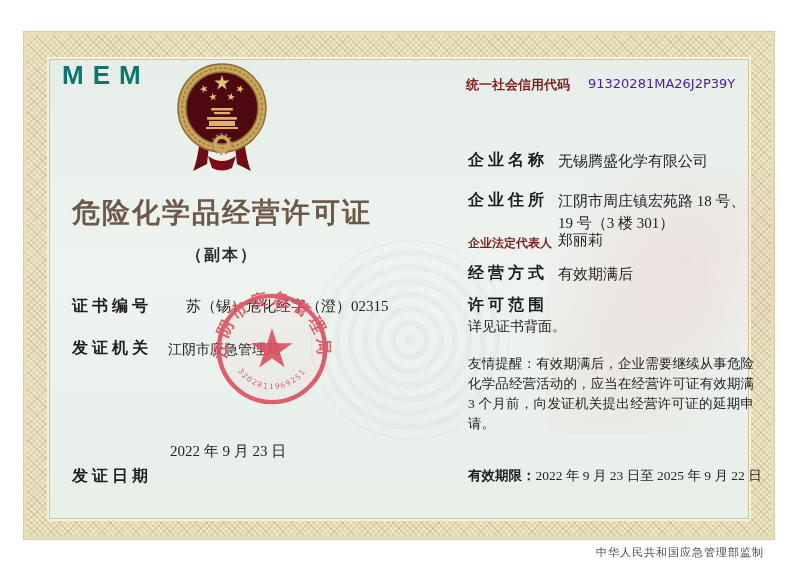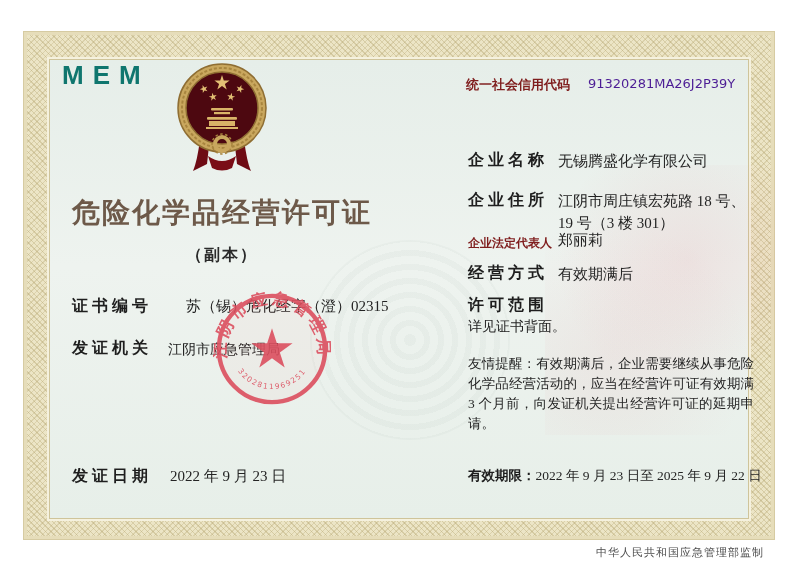--- a/index.html
+++ b/index.html
@@ -93,21 +93,21 @@
   <div class="abs title" style="left:49px;top:194px;width:346px;">危险化学品经营许可证</div>
   <div class="abs subtitle" style="left:52px;top:245px;width:340px;">（副本）</div>
 
   <span class="abs lbl" style="left:72px;top:296px;">证 书 编 号</span>
   <span class="abs val" style="left:186px;top:297px;">苏（锡）危化经字（澄）02315</span>
 
   <span class="abs lbl" style="left:72px;top:338px;">发 证 机 关</span>
   <span class="abs val" style="left:168px;top:341px;font-size:14px;">江阴市应急管理局</span>
 
   <span class="abs lbl" style="left:72px;top:466px;">发 证 日 期</span>
-  <span class="abs val" style="left:170px;top:467px;">2022 年 9 月 23 日</span>
+  <span class="abs val" style="left:170px;top:442px;">2022 年 9 月 23 日</span>
 
   <svg class="abs seal" style="left:213px;top:290px;" width="118" height="118" viewBox="0 0 120 120">
     <defs>
       <path id="arcTop" d="M 16,78 A 47,47 0 1 1 104,78" fill="none"></path>
       <path id="arcBot" d="M 25,82 A 42,42 0 0 0 95,82" fill="none"></path>
     </defs>
     <circle cx="60" cy="60" r="54" fill="rgba(226,90,100,0.05)" stroke="#dc4f5f" stroke-width="4.5"></circle>
     <use href="#star" transform="translate(60,61) scale(22)" fill="#dc4f5f"></use>
     <text font-size="16.5" font-weight="bold" fill="#dc4f5f" letter-spacing="4" font-family="'Liberation Serif',serif">
       <textPath href="#arcTop" startOffset="50%" text-anchor="middle">江阴市应急管理局</textPath>

